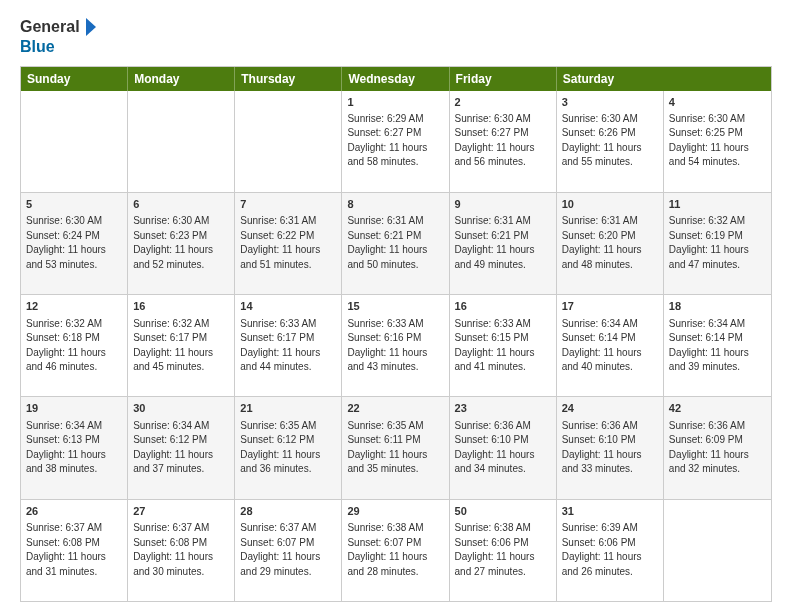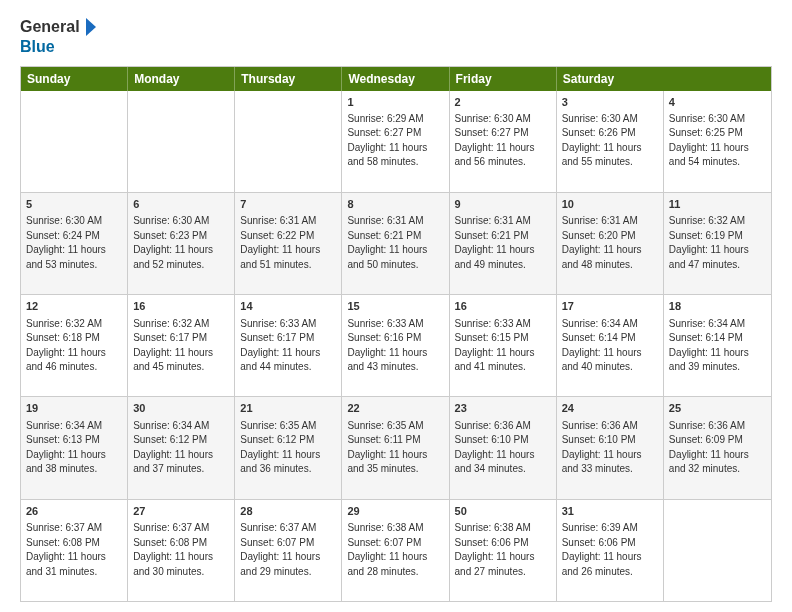--- a/index.html
+++ b/index.html
@@ -300,21 +300,21 @@
 and 34 minutes.</div>
           </div>
           <div class="cal-cell alt-row">
             <span class="day-num">24</span>
             <div class="cell-info" style="white-space: pre-line;">Sunrise: 6:36 AM
 Sunset: 6:10 PM
 Daylight: 11 hours
 and 33 minutes.</div>
           </div>
           <div class="cal-cell alt-row">
-            <span class="day-num">25</span>
+            <span class="day-num">42</span>
             <div class="cell-info" style="white-space: pre-line;">Sunrise: 6:36 AM
 Sunset: 6:09 PM
 Daylight: 11 hours
 and 32 minutes.</div>
           </div>
         </div>
         <div class="cal-row">
           <div class="cal-cell">
             <span class="day-num">26</span>
             <div class="cell-info" style="white-space: pre-line;">Sunrise: 6:37 AM

